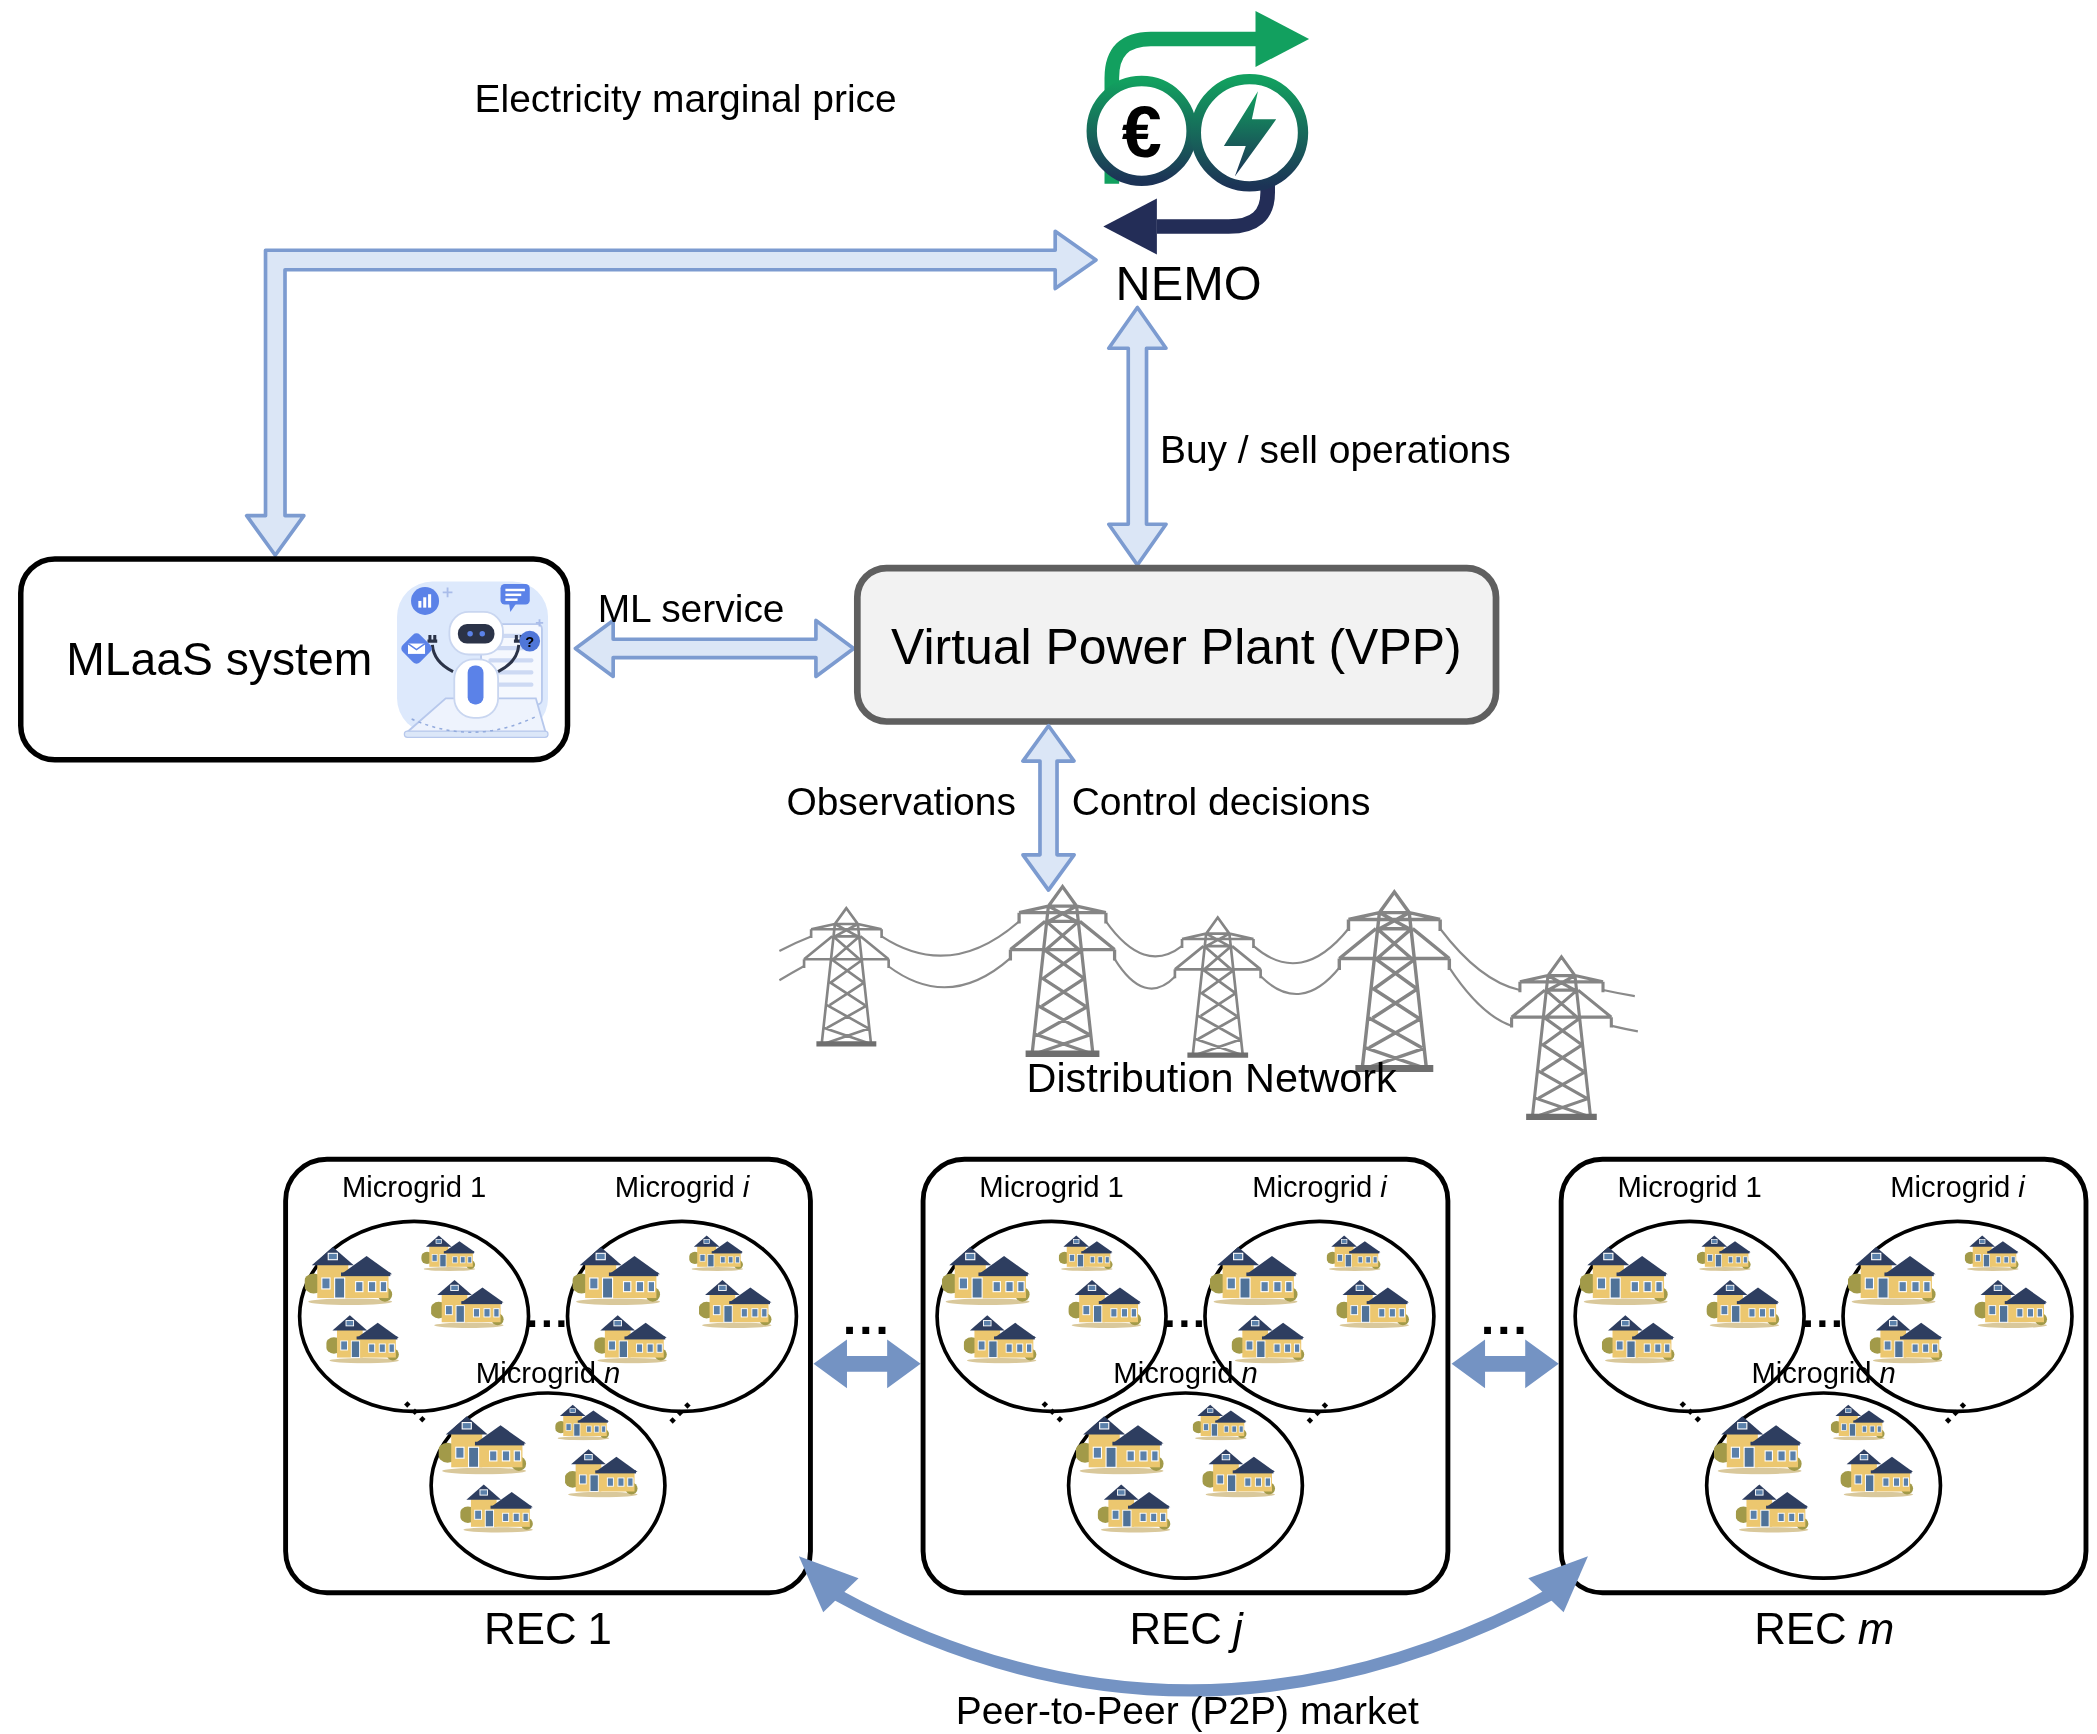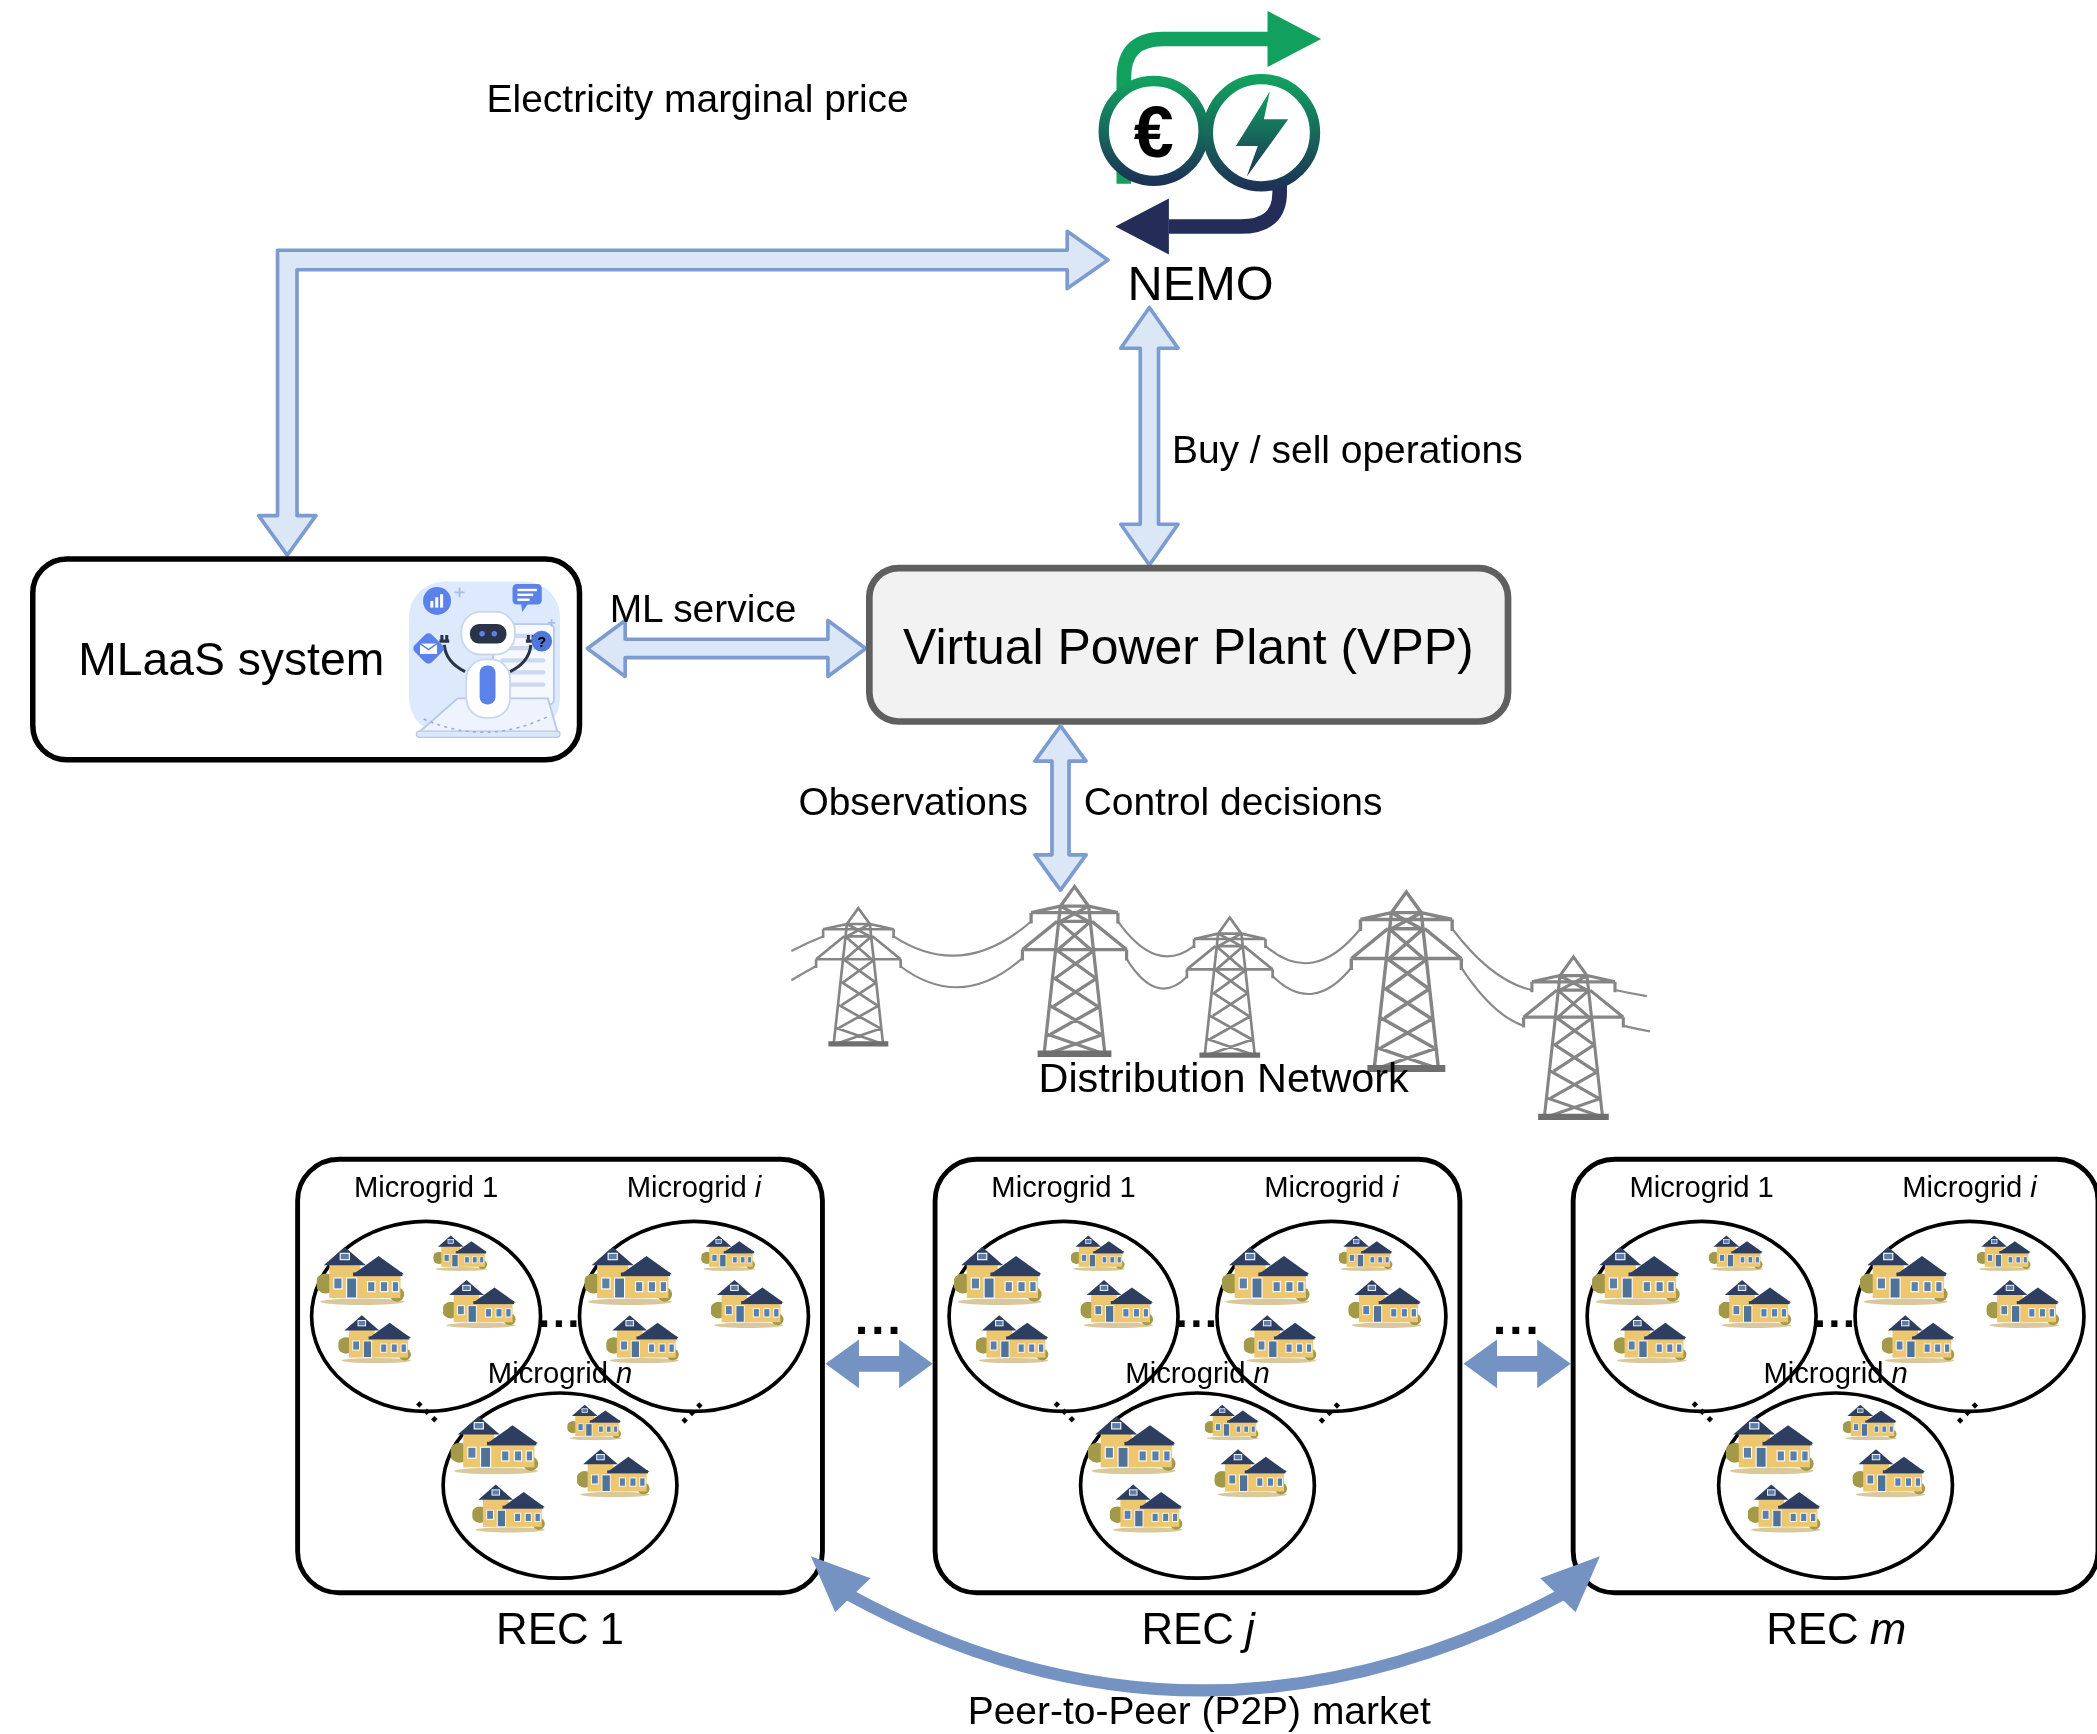--- a/index.html
+++ b/index.html
@@ -1,16 +1,16 @@
 <!DOCTYPE html>
 <html style="font-size:9.7px"><head>
 <meta charset="utf-8">
 <style>
   html,body{margin:0;padding:0;background:#ffffff;}
-  .stage{width:1721px;height:1734px;position:relative;background:#fff;padding-left:12px;}
+  .stage{width:1721px;height:1734px;position:relative;background:#fff;}
   svg{display:block;}
   .t{font-family:"Liberation Sans","DejaVu Sans",sans-serif;fill:#000000;}
   .it{font-style:italic;}
   .b{font-weight:bold;}
   .arrow-light{fill:#dbe6f6;stroke:#7c9bd0;stroke-width:6;stroke-linejoin:round;}
   .arrow-solid{fill:#7493c3;stroke:none;}
   .p2p{fill:none;stroke:#7493c3;stroke-width:20;stroke-linecap:round;}
   .blackbox{fill:#ffffff;stroke:#000000;stroke-width:9;}
   .vppbox{fill:#f2f2f2;stroke:#5f5f5f;stroke-width:11;}
   .recbox{fill:#ffffff;stroke:#000000;stroke-width:8;}

